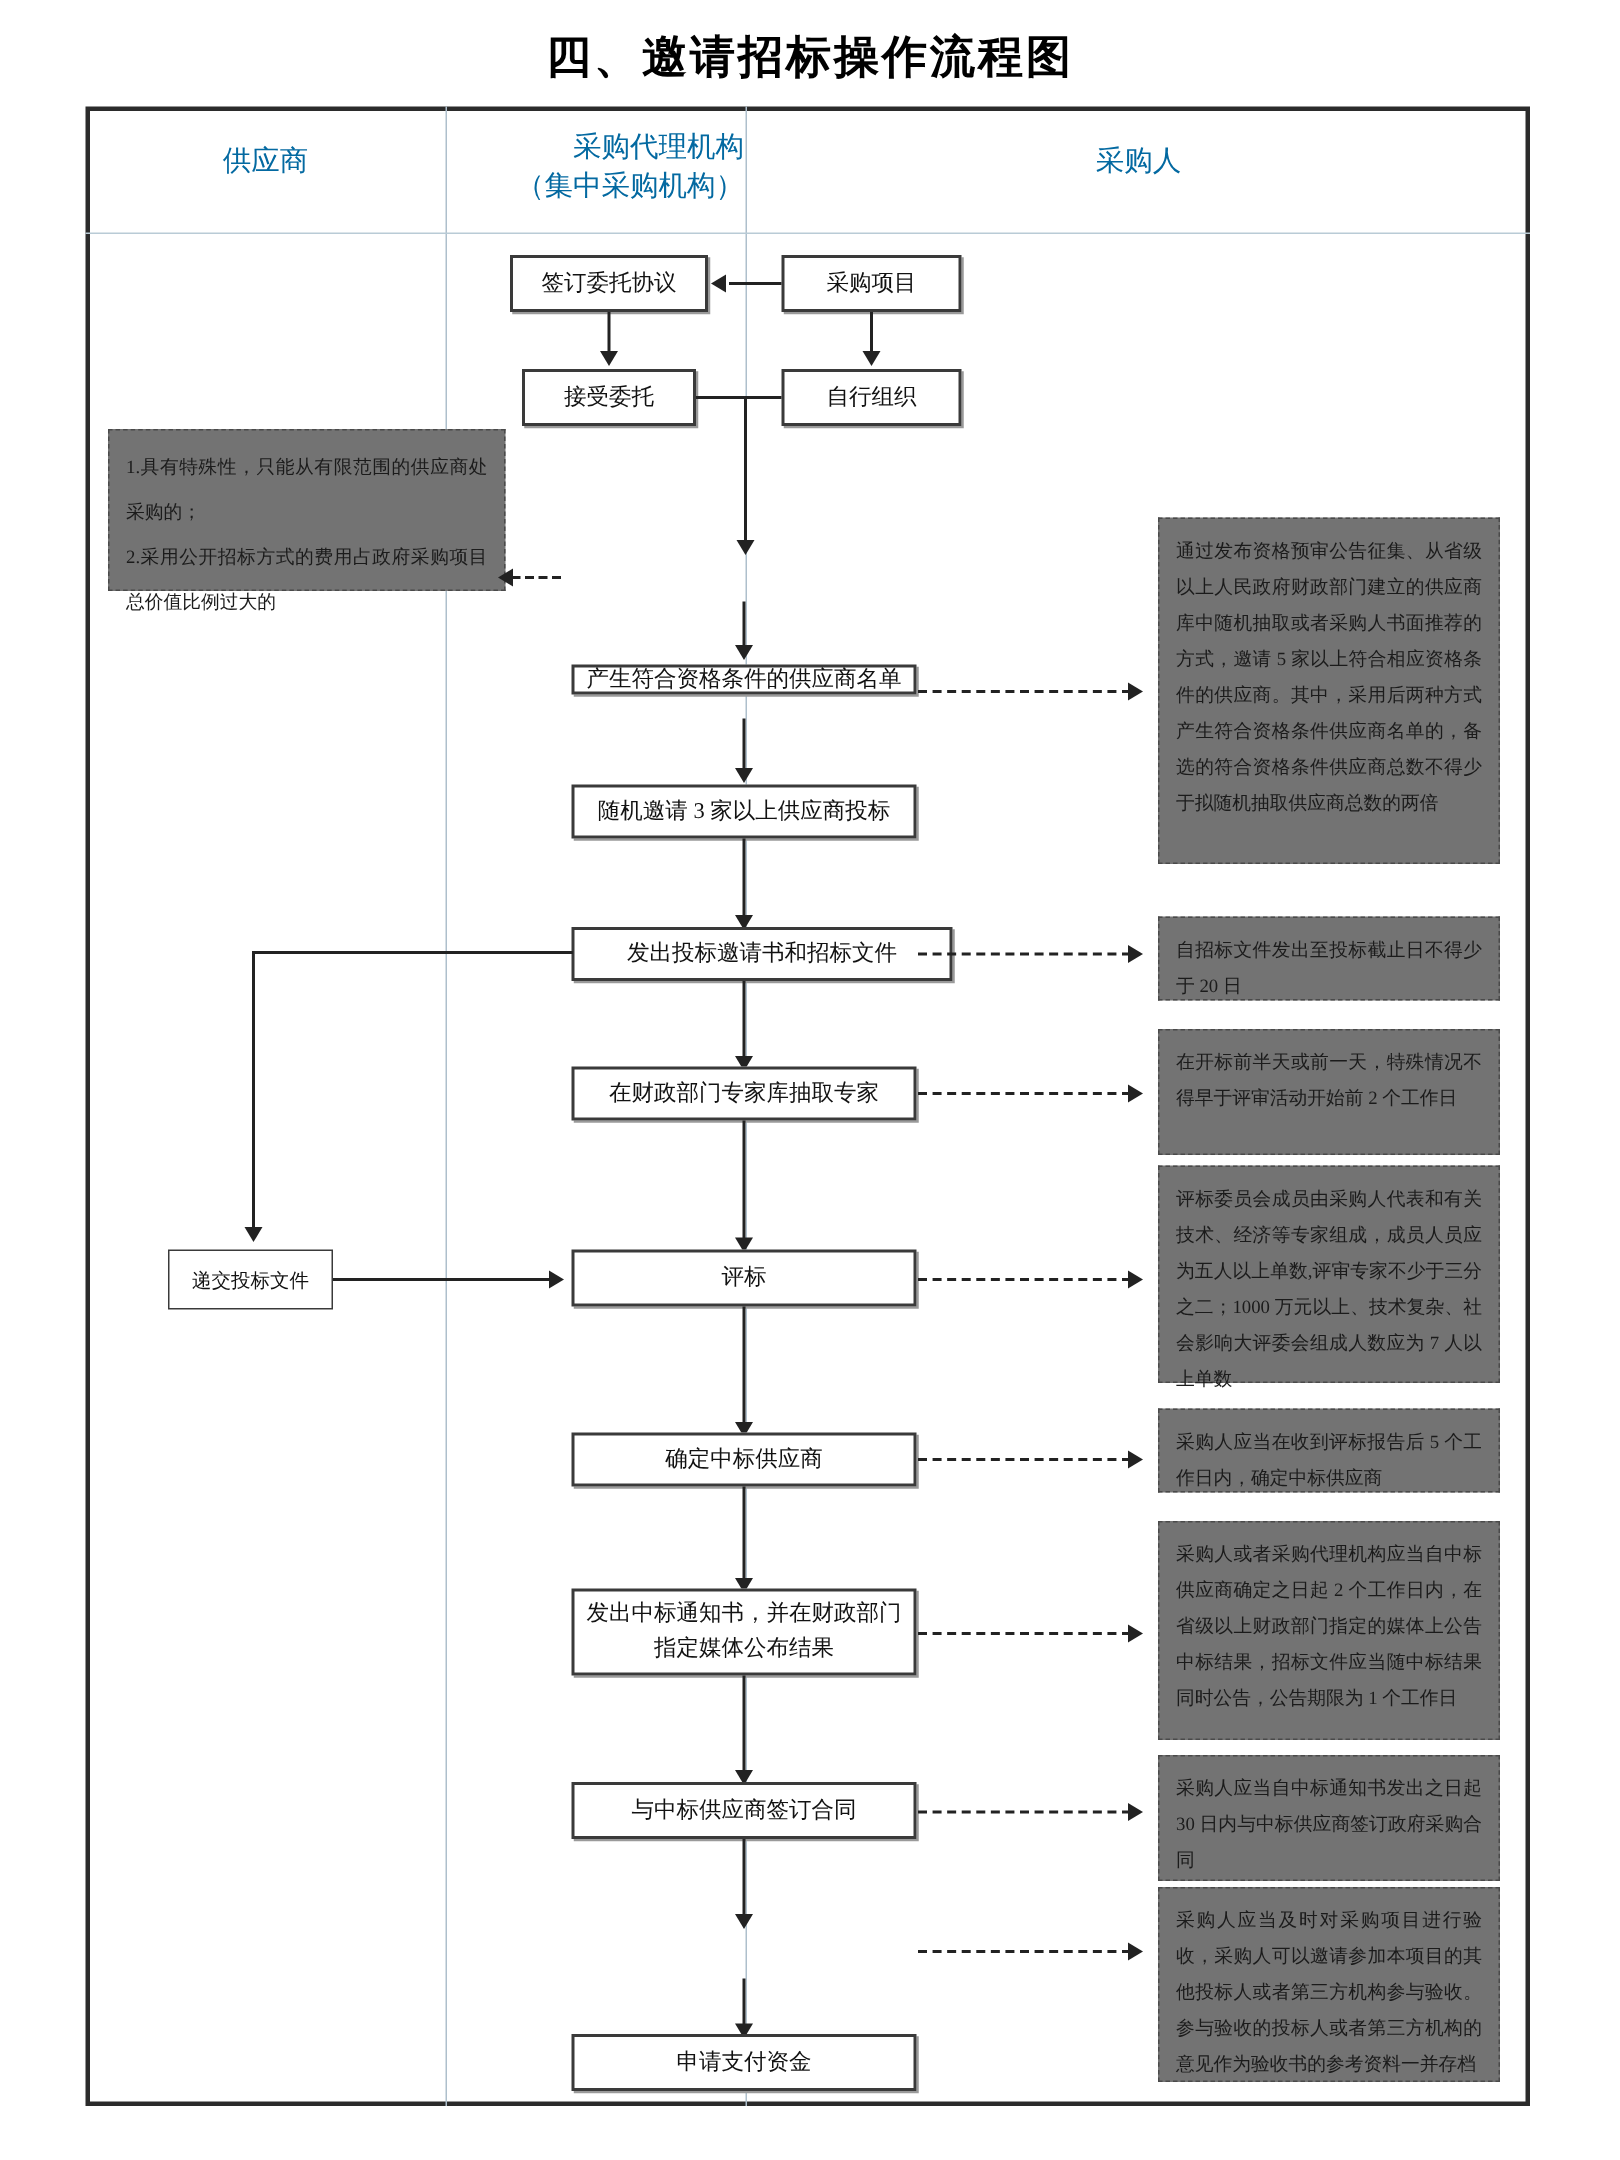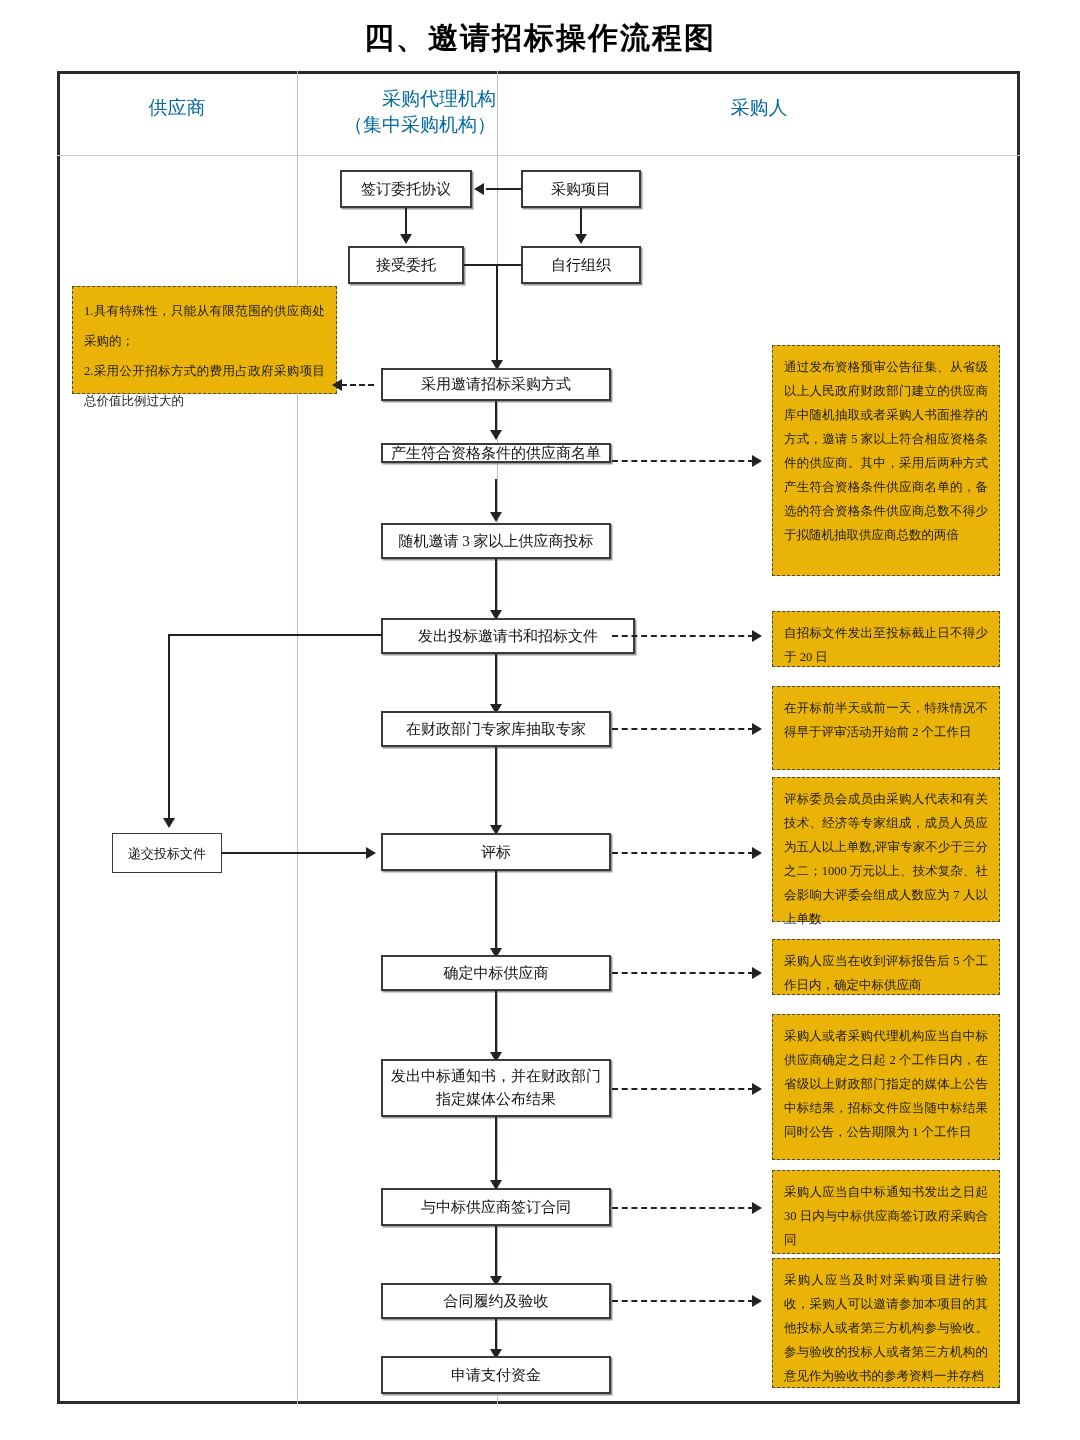--- a/index.html
+++ b/index.html
@@ -67,21 +67,21 @@
     box-shadow:1.5px 1.5px 0 #9a9a9a;
     font-family:"Liberation Serif","DejaVu Serif",serif;
   }
   .box.thin{border-width:1px;box-shadow:none;font-size:13px;}
 
   
   .note{
     position:absolute;
     box-sizing:border-box;
     border:1.5px dashed #4a4a4a;
-    background:#eab308;
+    background:#737373;
     font-size:12.5px;
     line-height:24px;
     color:#1b1b1b;
     padding:9px 11px;
     text-align:justify;
     font-family:"Liberation Serif","DejaVu Serif",serif;
   }
 
   
   .ln{position:absolute;background:#222;}
@@ -139,21 +139,20 @@
   <div class="ar down" style="left:491px;top:360px;"></div>
 
   <div class="note" style="left:72px;top:286px;width:265px;height:108px;line-height:30px;">
     <div style="white-space:pre-line;">1.具有特殊性，只能从有限范围的供应商处采购的；
 2.采用公开招标方式的费用占政府采购项目总价值比例过大的</div>
   </div>
 
   <div class="dash h" style="left:341px;top:384px;width:33px;"></div>
   <div class="ar left" style="left:332px;top:379px;"></div>
 
-  <div class="box" style="left:381px;top:368px;width:230px;height:33px;">采用邀请招标采购方式</div>
   <div class="ln v" style="left:495px;top:401px;height:35px;"></div>
   <div class="ar down" style="left:490px;top:430px;"></div>
 
   <div class="box" style="left:381px;top:443px;width:230px;height:20px;">产生符合资格条件的供应商名单</div>
   <div class="ln v" style="left:495px;top:479px;height:38px;"></div>
   <div class="ar down" style="left:490px;top:512px;"></div>
 
   <div class="note" style="left:772px;top:345px;width:228px;height:231px;">通过发布资格预审公告征集、从省级以上人民政府财政部门建立的供应商库中随机抽取或者采购人书面推荐的方式，邀请 5 家以上符合相应资格条件的供应商。其中，采用后两种方式产生符合资格条件供应商名单的，备选的符合资格条件供应商总数不得少于拟随机抽取供应商总数的两倍</div>
   <div class="dash h" style="left:612px;top:460px;width:142px;"></div>
   <div class="ar right" style="left:752px;top:455px;"></div>
@@ -211,21 +210,20 @@
   <div class="ar down" style="left:490px;top:1180px;"></div>
 
   <div class="box" style="left:381px;top:1188px;width:230px;height:38px;">与中标供应商签订合同</div>
   <div class="note" style="left:772px;top:1170px;width:228px;height:84px;">采购人应当自中标通知书发出之日起 30 日内与中标供应商签订政府采购合同</div>
   <div class="dash h" style="left:612px;top:1207px;width:142px;"></div>
   <div class="ar right" style="left:752px;top:1202px;"></div>
 
   <div class="ln v" style="left:495px;top:1226px;height:56px;"></div>
   <div class="ar down" style="left:490px;top:1276px;"></div>
 
-  <div class="box" style="left:381px;top:1283px;width:230px;height:36px;">合同履约及验收</div>
   <div class="note" style="left:772px;top:1258px;width:228px;height:130px;">采购人应当及时对采购项目进行验收，采购人可以邀请参加本项目的其他投标人或者第三方机构参与验收。参与验收的投标人或者第三方机构的意见作为验收书的参考资料一并存档</div>
   <div class="dash h" style="left:612px;top:1300px;width:142px;"></div>
   <div class="ar right" style="left:752px;top:1295px;"></div>
 
   <div class="ln v" style="left:495px;top:1319px;height:36px;"></div>
   <div class="ar down" style="left:490px;top:1349px;"></div>
 
   <div class="box" style="left:381px;top:1356px;width:230px;height:38px;">申请支付资金</div>
 
 </div>

